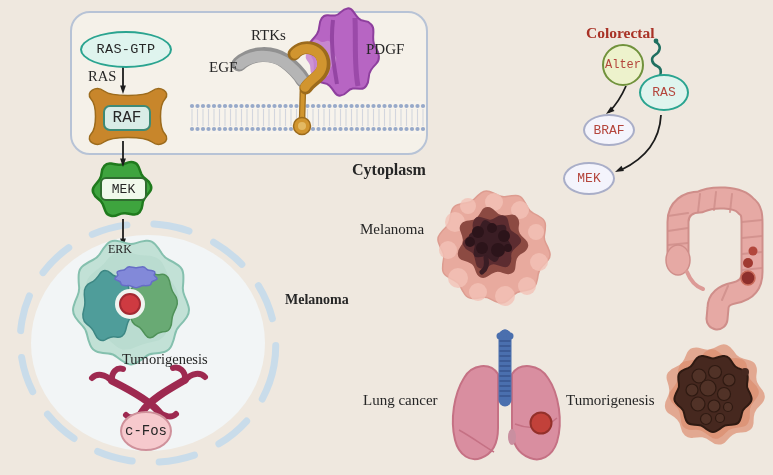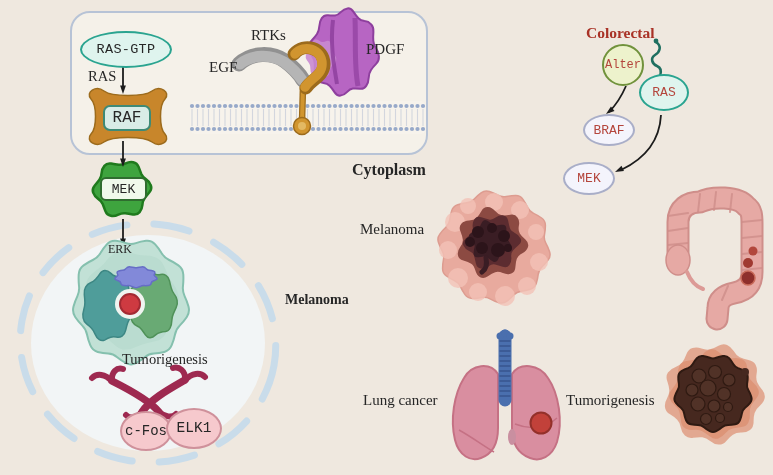--- a/index.html
+++ b/index.html
@@ -331,21 +331,20 @@
   <div class="lbl" style="left:209px;top:59px">EGF</div>
   <div class="lbl" style="left:251px;top:27px">RTKs</div>
   <div class="lbl" style="left:366px;top:41px">PDGF</div>
   <div class="lbl bold" style="left:352px;top:161px;font-size:16px">Cytoplasm</div>
 
   <div class="node mek-inner">MEK</div>
   <div class="lbl" style="left:108px;top:243px;font-size:12px">ERK</div>
   <div class="lbl bold" style="left:285px;top:292px;font-size:14px">Melanoma</div>
   <div class="lbl" style="left:122px;top:352px;font-size:14.5px">Tumorigenesis</div>
   <div class="node cfos">c-Fos</div>
-  <div class="node elk1">ELK1</div>
 
   <div class="lbl mut-title" style="left:586px;top:24px">Colorectal</div>
   <div class="node alter">Alter</div>
   <div class="node ras-mut">RAS</div>
   <div class="node braf">BRAF</div>
   <div class="node mek-mut">MEK</div>
 
   <div class="lbl" style="left:360px;top:221px">Melanoma</div>
   <div class="lbl" style="left:363px;top:392px">Lung cancer</div>
   <div class="lbl" style="left:566px;top:392px">Tumorigenesis</div>

